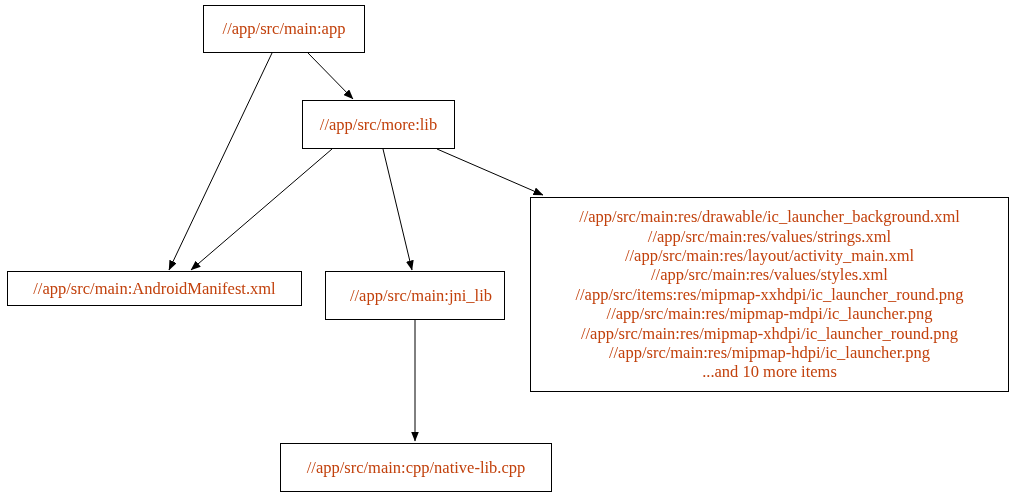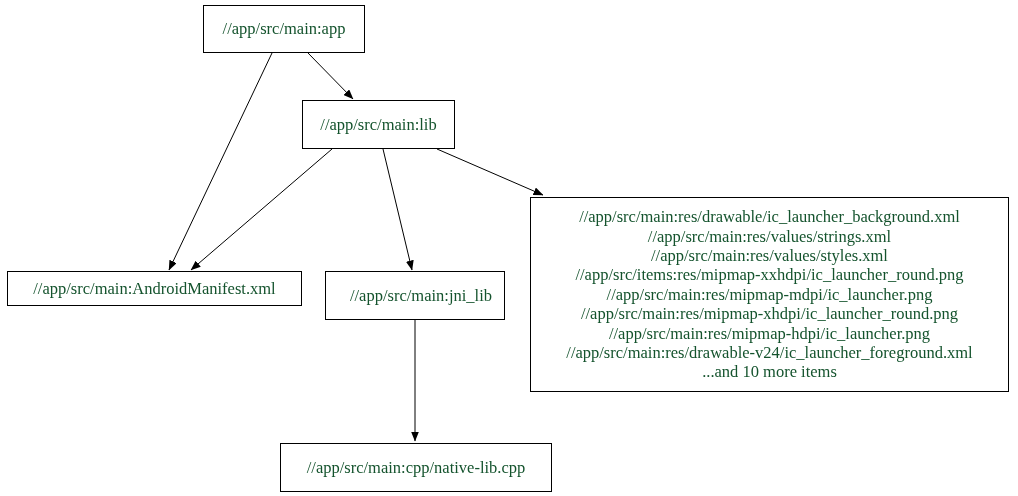--- a/index.html
+++ b/index.html
@@ -6,21 +6,21 @@
     margin: 0;
     padding: 0;
     background: #ffffff;
   }
   .canvas {
     position: relative;
     width: 1018px;
     height: 496px;
     background: #ffffff;
     font-family: "Liberation Serif", "DejaVu Serif", serif;
-    color: #14532d;
+    color: #c2410c;
     overflow: hidden;
   }
   .edges {
     position: absolute;
     left: 0;
     top: 0;
     width: 1018px;
     height: 496px;
   }
   .node {
@@ -62,40 +62,40 @@
     <line x1="383" y1="149" x2="412" y2="270" stroke="#000000" stroke-width="1" marker-end="url(#arrow)"></line>
     <line x1="437" y1="149" x2="543" y2="195" stroke="#000000" stroke-width="1" marker-end="url(#arrow)"></line>
     <line x1="415" y1="320" x2="415" y2="441" stroke="#000000" stroke-width="1" marker-end="url(#arrow)"></line>
   </svg>
 
   <div class="node node-app">
     <span>//app/src/main:app</span>
   </div>
 
   <div class="node node-lib">
-    <span>//app/src/main:lib</span>
+    <span>//app/src/more:lib</span>
   </div>
 
   <div class="node node-manifest">
     <span>//app/src/main:AndroidManifest.xml</span>
   </div>
 
   <div class="node node-jnilib">
     <span>//app/src/main:jni_lib</span>
   </div>
 
   <div class="node node-res">
     <span class="res-line">//app/src/main:res/drawable/ic_launcher_background.xml</span>
     <span class="res-line">//app/src/main:res/values/strings.xml</span>
+    <span class="res-line">//app/src/main:res/layout/activity_main.xml</span>
     <span class="res-line">//app/src/main:res/values/styles.xml</span>
     <span class="res-line">//app/src/items:res/mipmap-xxhdpi/ic_launcher_round.png</span>
     <span class="res-line">//app/src/main:res/mipmap-mdpi/ic_launcher.png</span>
     <span class="res-line">//app/src/main:res/mipmap-xhdpi/ic_launcher_round.png</span>
     <span class="res-line">//app/src/main:res/mipmap-hdpi/ic_launcher.png</span>
-    <span class="res-line">//app/src/main:res/drawable-v24/ic_launcher_foreground.xml</span>
     <span class="res-line">...and 10 more items</span>
   </div>
 
   <div class="node node-native">
     <span>//app/src/main:cpp/native-lib.cpp</span>
   </div>
 
 </div>
 
 </body></html>

